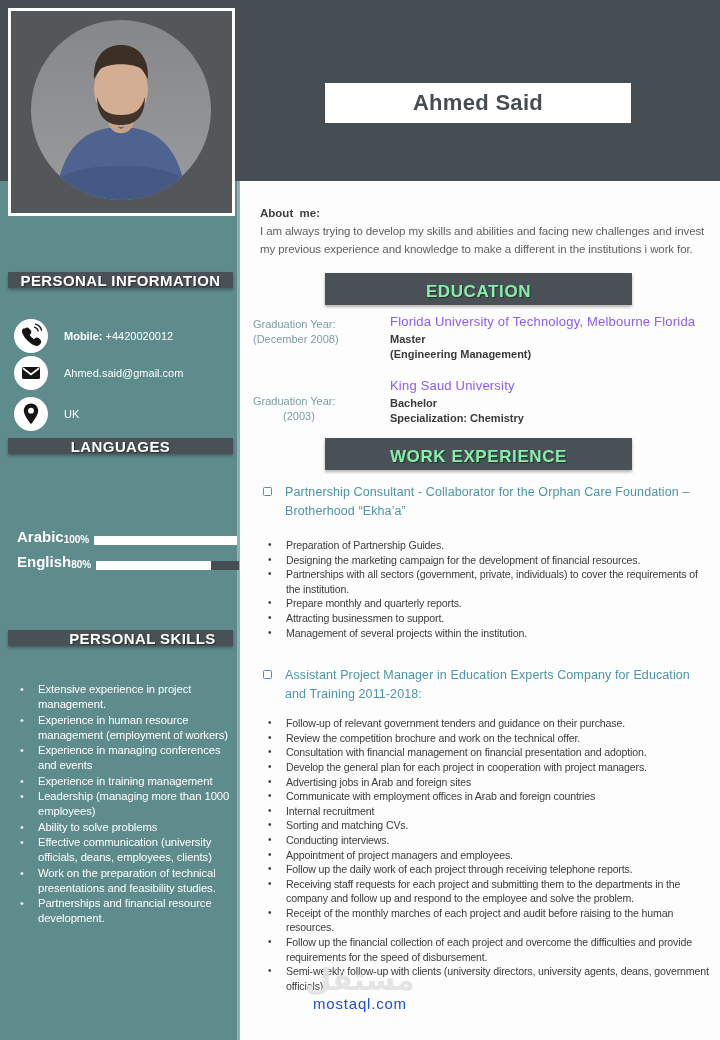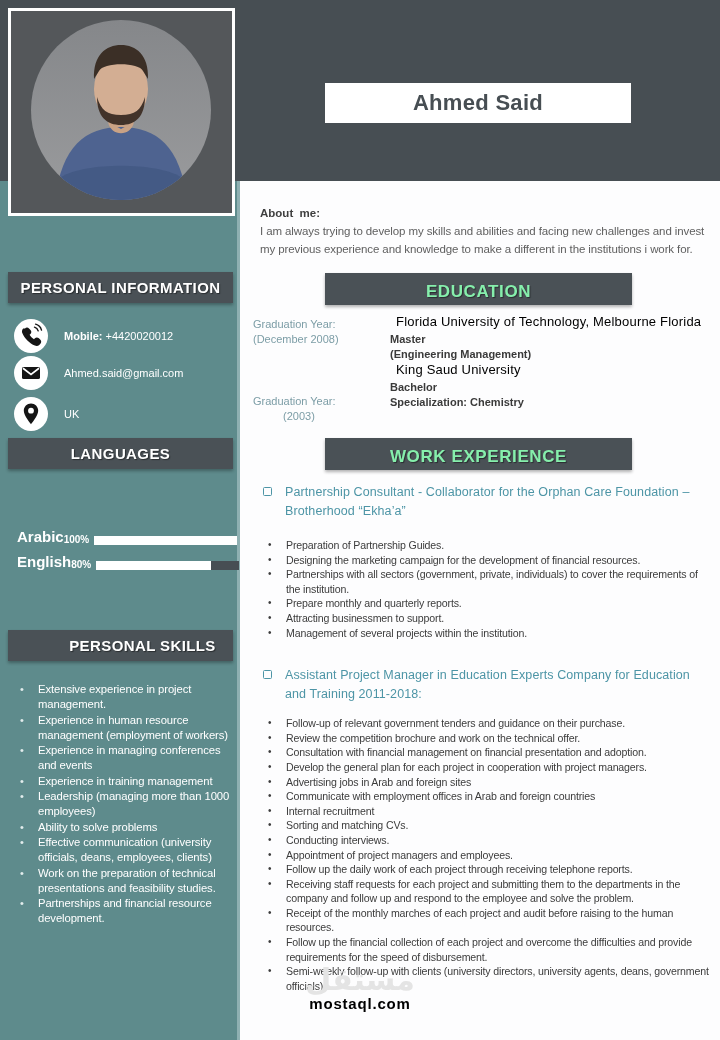--- a/index.html
+++ b/index.html
@@ -14,21 +14,21 @@
   .name-box h1 { font-size:22px; font-weight:bold; color:#474e53; letter-spacing:.3px; }
 
   
   .photo-frame { position:absolute; left:8px; top:8px; width:221px; height:202px;
                  border:3px solid #ffffff; background:#54575a; box-sizing:content-box; z-index:5; }
   .photo-frame svg { display:block; }
 
   
   .sidebar { position:absolute; left:0; top:181px; width:240px; height:859px;
              background:linear-gradient(to right,#5e8b8c 0 237px,#8fb0b2 237px 240px); }
-  .side-title { position:absolute; left:8px; width:225px; height:31px; background:#49505a;
+  .side-title { position:absolute; left:8px; width:225px; height:16px; background:#49505a;
                 background:#4a5156; box-shadow:0 2px 3px rgba(0,0,0,.30);
                 display:flex; align-items:center; justify-content:center; }
   .side-title span { color:#fff; font-weight:bold; font-size:15px; letter-spacing:.4px;
                      text-shadow:1px 1px 1px rgba(0,0,0,.45); }
   .t-pi { top:91px; } .t-lang { top:257px; } .t-skill { top:449px;padding-left:44px; }
 
   .contact-row { position:absolute; left:14px; width:215px; display:flex; align-items:center; }
   .c1 { top:138px; } .c2 { top:175px; } .c3 { top:216px; }
   .contact-icon { width:34px; height:34px; flex:none; margin-right:16px; }
   .contact-text { color:#fff; font-size:11px; }
@@ -58,39 +58,39 @@
                 display:flex; align-items:center; justify-content:center; }
   .main-title span { color:#86efac; font-weight:bold; font-size:17px; letter-spacing:.6px;
                      text-shadow:1px 1px 1px rgba(0,0,0,.45);margin-top:6px; }
   .t-edu { top:92px; } .t-we { top:257px; }
 
   .edu-year { position:absolute; left:13px; width:120px; color:#7c9da6; font-size:11px; line-height:15px; }
   .edu-year.y1 { top:136px; }
   .edu-year.y2 { top:213px; }
   .edu-year.y2 .yv { display:block; text-align:center; width:92px; }
   .edu-main { position:absolute; left:150px; width:325px; }
-  .edu-main.m1 { top:132px; } .edu-main.m2 { top:180px; }
-  .edu-school { color:#000000; font-size:13px; line-height:17px; letter-spacing:.2px; margin-bottom:2px;margin-left:6px; }
+  .edu-main.m1 { top:132px; } .edu-main.m2 { top:196px; }
+  .edu-school { color:#8b5cf6; font-size:13px; line-height:17px; letter-spacing:.2px; margin-bottom:2px; }
   .edu-degree, .edu-detail { color:#3a3a3a; font-weight:bold; font-size:11px; line-height:14.5px; }
 
   .jobs { position:absolute; left:20px; top:302px; width:452px; }
   .job-title { position:relative; padding-left:25px; color:#4d95a6; font-size:12.5px; line-height:18.5px;
                letter-spacing:.1px; }
   .job-title .chk { position:absolute; left:3px; top:4px; width:9px; height:9px;
                     border:1.6px solid #4d95a6; border-radius:1.5px; }
   .job2 { margin-top:26px; }
   .bullets { margin-top:18px; }
   .job2 .bullets { margin-top:13px; }
   .b-row { position:relative; padding-left:26px; color:#3c3c3c; font-size:10.6px; line-height:14.6px;
            letter-spacing:-0.15px; }
   .b-row::before { content:"•"; position:absolute; left:8px; top:0; font-size:10px; color:#3c3c3c; }
 
   .watermark { position:absolute; left:270px; top:964px; width:180px; text-align:center; }
   .wm-ar { display:block; font-size:30px; font-weight:bold; color:#e4e4e4; line-height:32px; }
-  .wm-en { display:block; font-size:15px; color:#000000; letter-spacing:.8px; line-height:16px;font-weight:bold; }
+  .wm-en { display:block; font-size:15px; color:#1d4ed8; letter-spacing:.8px; line-height:16px; }
 </style>
 </head>
 <body>
 
 <div class="page">
 
   <div class="header">
     <div class="name-box">
       <h1>Ahmed Said</h1>
     </div>

